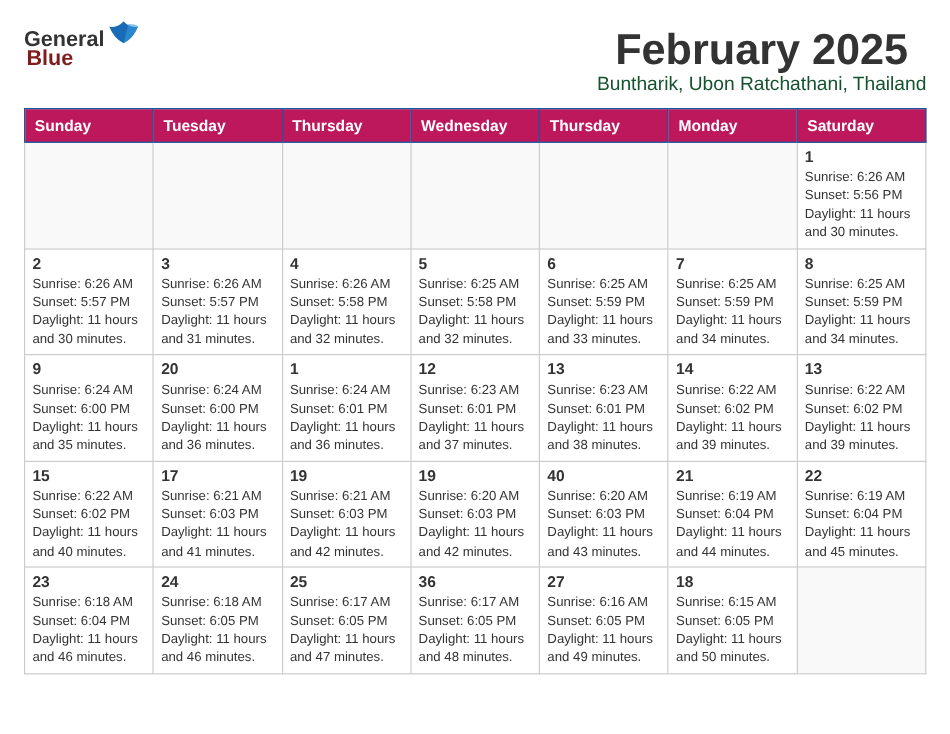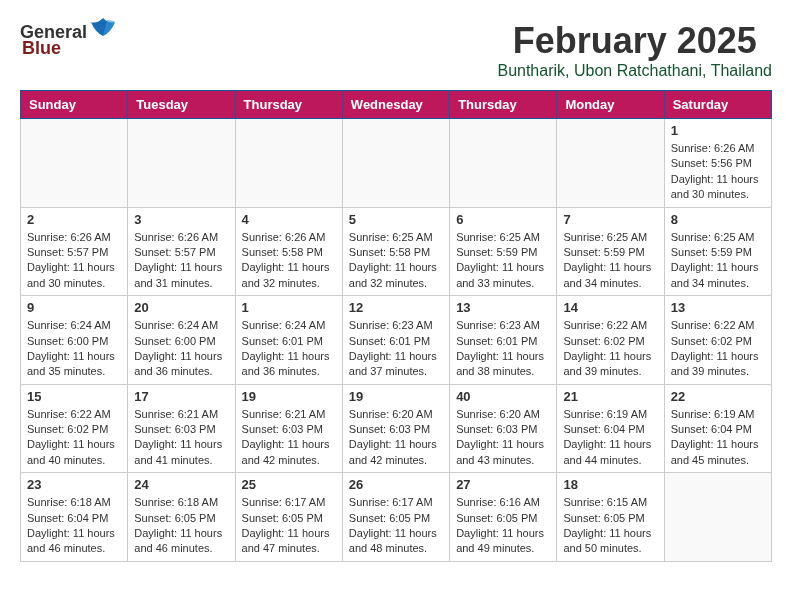--- a/index.html
+++ b/index.html
@@ -226,21 +226,21 @@
         </td>
         <td>
           <span class="day-number">24</span>
           <div class="day-info">Sunrise: 6:18 AM<br>Sunset: 6:05 PM<br>Daylight: 11 hours and 46 minutes.</div>
         </td>
         <td>
           <span class="day-number">25</span>
           <div class="day-info">Sunrise: 6:17 AM<br>Sunset: 6:05 PM<br>Daylight: 11 hours and 47 minutes.</div>
         </td>
         <td>
-          <span class="day-number">26</span>
+          <span class="day-number">36</span>
           <div class="day-info">Sunrise: 6:17 AM<br>Sunset: 6:05 PM<br>Daylight: 11 hours and 48 minutes.</div>
         </td>
         <td>
           <span class="day-number">27</span>
           <div class="day-info">Sunrise: 6:16 AM<br>Sunset: 6:05 PM<br>Daylight: 11 hours and 49 minutes.</div>
         </td>
         <td>
           <span class="day-number">18</span>
           <div class="day-info">Sunrise: 6:15 AM<br>Sunset: 6:05 PM<br>Daylight: 11 hours and 50 minutes.</div>
         </td>

